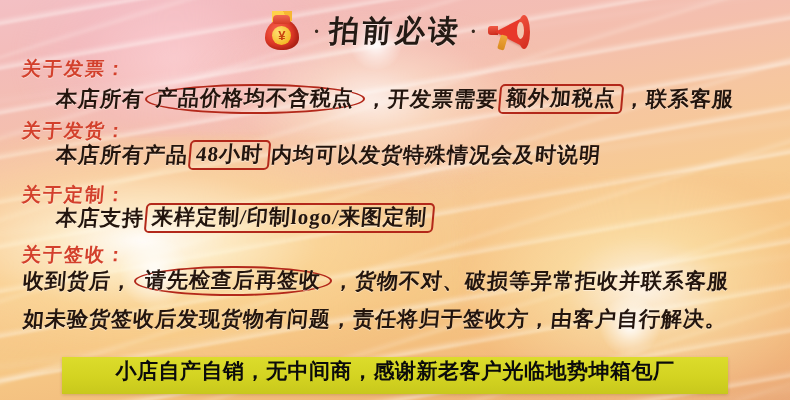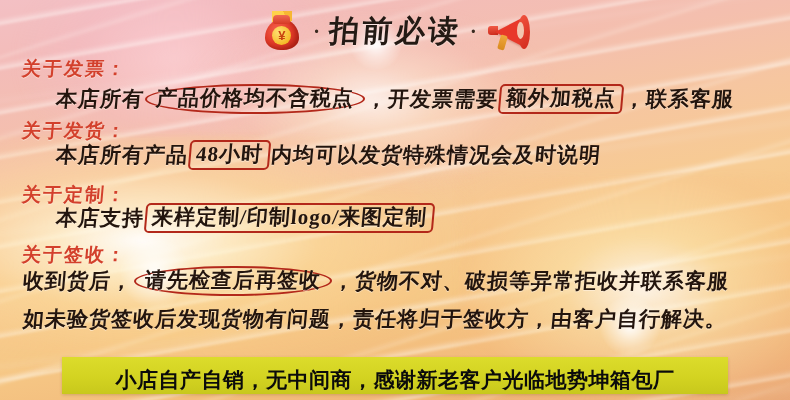--- a/index.html
+++ b/index.html
@@ -288,21 +288,21 @@
     line-height: 1.02;
   }
 
   
   .footer-banner {
     position: absolute;
     left: 62px; top: 357px;
     width: 666px; height: 37px;
     background: linear-gradient(180deg,#dcdc2b 0%, #d3d321 55%, #c8c81c 100%);
     display: flex;
-    align-items: flex-end;
+    align-items: flex-start;
     justify-content: center;
     box-shadow: 0 1px 3px rgba(90,70,0,0.22);
   }
   .footer-text {
     font-family: "Liberation Sans", "DejaVu Sans", sans-serif;
     font-size: 21px;
     font-weight: bold;
     color: #0b0b0b;
     letter-spacing: 0.5px;
     white-space: nowrap;

